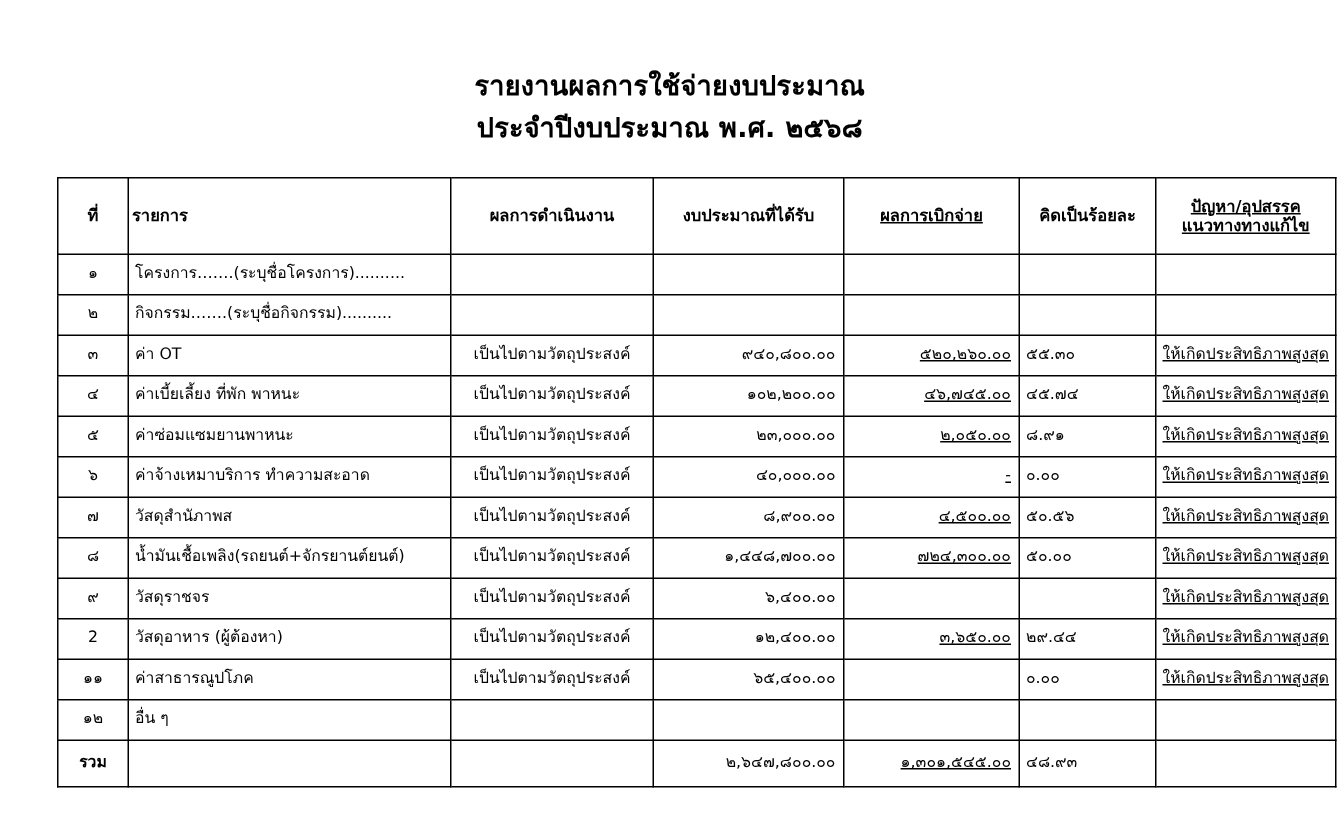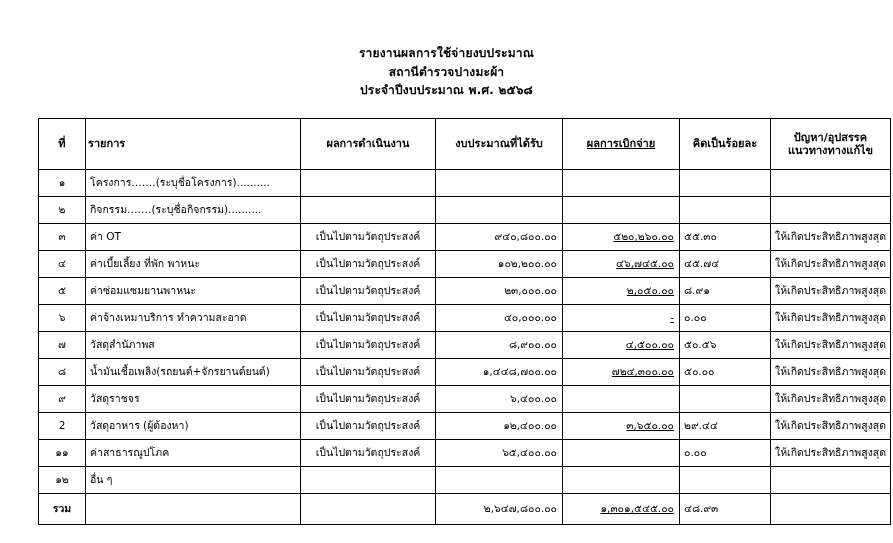--- a/index.html
+++ b/index.html
@@ -19,21 +19,21 @@
     width: 893px;
     height: 543px;
     box-sizing: border-box;
     padding: 44px 38px 0 38px;
   }
   .titles {
     text-align: center;
     line-height: 1.55;
   }
   .titles div {
-    font-size: 12px;
+    font-size: 18px;
     font-weight: bold;
     letter-spacing: 0.2px;
   }
   table {
     width: 817px;
     margin: 18px auto 0 auto;
     border-collapse: collapse;
     table-layout: fixed;
   }
   th, td {
@@ -55,21 +55,21 @@
   }
   tbody td {
     height: 22px;
   }
   .c-no { width: 42px; text-align: center; }
   .c-item { width: 210px; text-align: left; }
   .c-oper { width: 130px; text-align: center; }
   .c-budget { width: 122px; text-align: right; }
   .c-paid { width: 112px; text-align: right; text-decoration: underline; }
   .c-pct { width: 86px; text-align: left; }
-  .c-note { width: 115px; text-align: left; }
+  .c-note { width: 115px; text-align: left; text-decoration: underline; }
   tbody tr td.c-budget,
   tbody tr td.c-paid,
   tbody tr td.c-pct {
     padding-right: 5px;
   }
   .sum-row td {
     font-weight: bold;
     height: 26px;
   }
   .sum-row td.c-no {
@@ -83,21 +83,20 @@
   }
   .center { text-align: center; }
 </style>
 </head>
 <body>
 
 <div class="page">
 
   <div class="titles">
     <div>รายงานผลการใช้จ่ายงบประมาณ</div>
-    <div>สถานีตำรวจปางมะผ้า</div>
     <div>ประจำปีงบประมาณ พ.ศ. ๒๕๖๘</div>
   </div>
 
   <table>
     <thead>
       <tr>
         <th class="c-no">ที่</th>
         <th class="c-item">รายการ</th>
         <th class="c-oper">ผลการดำเนินงาน</th>
         <th class="c-budget center">งบประมาณที่ได้รับ</th>

